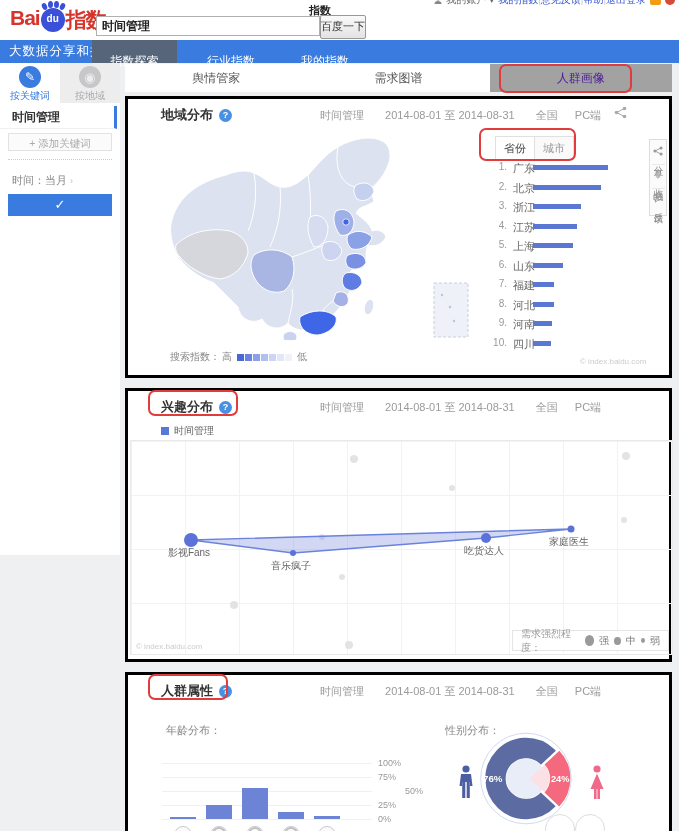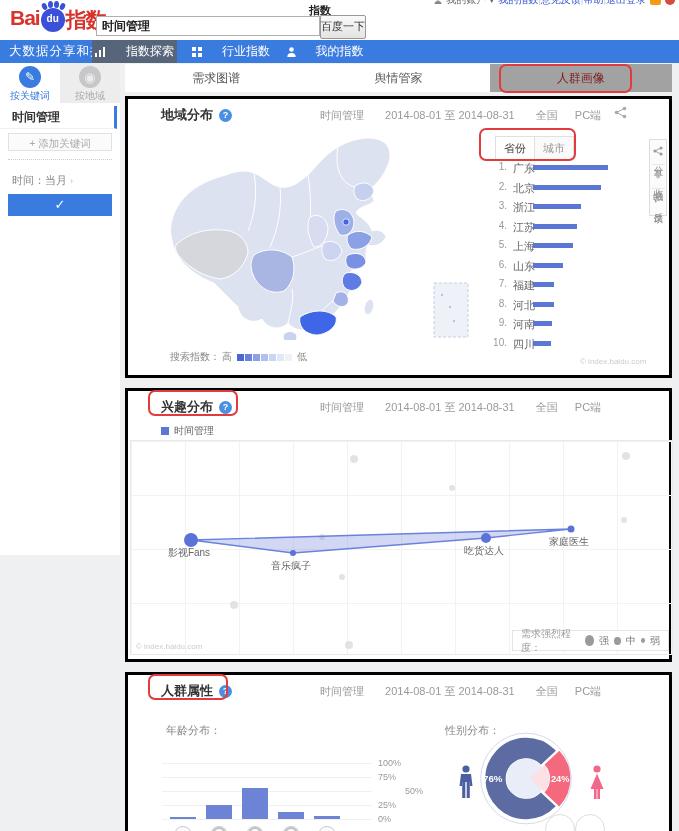--- a/index.html
+++ b/index.html
@@ -23,21 +23,21 @@
         border:1px solid #989898;border-radius:2px;font-size:11px;color:#333;text-align:center;line-height:21px;cursor:pointer;}
   .account{position:absolute;right:4px;top:-7px;height:14px;font-size:10px;color:#666;white-space:nowrap;display:flex;align-items:center;gap:4px;}
   .account .lnk{color:#3355cc;cursor:pointer;}
   .account .sep{color:#ccc;}
   .mini-ic1{display:inline-block;width:11px;height:9px;background:#f39b12;border-radius:2px;}
   .mini-ic2{display:inline-block;width:10px;height:10px;background:#d84b3a;border-radius:50%;}
   
   .navbar{position:absolute;left:0;top:40px;width:679px;height:23px;background:#3a7bdf;color:#fff;}
   .nb-brand{position:absolute;left:9px;top:0;line-height:23px;font-size:12.5px;letter-spacing:1px;}
   .nb-tab{position:absolute;top:0;height:23px;line-height:23px;font-size:12px;text-align:center;cursor:pointer;
-          display:flex;align-items:center;justify-content:center;gap:20px;}
+          display:flex;align-items:center;justify-content:center;gap:20px;flex-direction:column;}
   .nb-tab svg{display:block;}
   .nb-active{background:#57657a;}
   
   .sidebar{position:absolute;left:0;top:63px;width:120px;height:492px;background:#fff;}
   .sb-tab{position:absolute;top:0;width:60px;height:40px;text-align:center;cursor:pointer;}
   .sb-tab .circ{margin:3px auto 1px auto;width:22px;height:22px;border-radius:50%;display:flex;align-items:center;justify-content:center;}
   .sb-tab .lbl{font-size:10px;}
   .sb-kw-active .circ{background:#3a7bdf;color:#fff;font-size:12px;}
   .sb-kw-active .lbl{color:#3a7bdf;}
   .sb-geo{background:#ededee;}
@@ -48,21 +48,21 @@
   .kw-add{position:absolute;left:8px;top:70px;width:104px;height:18px;border:1px solid #e2e2e2;background:#fbfbfb;
           color:#aaa;font-size:10.5px;text-align:center;line-height:18px;cursor:pointer;box-sizing:border-box;}
   .kw-dots{position:absolute;left:8px;top:96px;width:104px;border-top:1px dotted #ccc;}
   .time-row{position:absolute;left:12px;top:110px;font-size:11px;color:#888;cursor:pointer;}
   .time-car{color:#bbb;font-size:9px;}
   .go-btn{position:absolute;left:8px;top:131px;width:104px;height:22px;background:#3a7bdf;color:#fff;
           text-align:center;line-height:22px;font-size:13px;cursor:pointer;}
   
   .ctabs{position:absolute;left:125px;top:64px;width:547px;height:28px;background:#fff;display:flex;}
   .ctab{flex:1;text-align:center;line-height:28px;font-size:12px;color:#555;cursor:pointer;}
-  .ctab-active{background:#a2a2a2;color:#7f1d1d;}
+  .ctab-active{background:#a2a2a2;color:#4c1d95;}
   
   .panel{position:absolute;left:125px;width:547px;background:#fff;border:3px solid #000000;box-sizing:border-box;}
   .p1{top:96px;height:282px;} .p2{top:388px;height:274px;} .p3{top:672px;height:160px;border-bottom:none;}
   .p-title{position:absolute;font-size:13px;font-weight:bold;color:#333;}
   .qmark{display:inline-block;width:13px;height:13px;border-radius:50%;background:#4a90e2;color:#fff;
          font-size:9px;font-weight:bold;text-align:center;line-height:13px;vertical-align:1px;margin-left:6px;cursor:pointer;}
   .p-meta{position:absolute;font-size:11px;color:#9a9a9a;}
   .share-ic{position:absolute;cursor:pointer;}
   
   .map-legend{position:absolute;font-size:10px;color:#888;display:flex;align-items:center;gap:2px;}
@@ -176,22 +176,22 @@
     <div class="kw-add">+ 添加关键词</div>
     <div class="kw-dots"></div>
     <div class="time-row">
       <span>时间：当月</span>
       <span class="time-car">›</span>
     </div>
     <div class="go-btn">✓</div>
   </div>
 
   <div class="ctabs">
+    <div class="ctab">舆情管家</div>
     <div class="ctab">需求图谱</div>
-    <div class="ctab">舆情管家</div>
     <div class="ctab ctab-active">人群画像</div>
   </div>
 
   <div class="panel p1">
     <div class="p-title" style="left:33px;top:7px;">
       <span>地域分布</span><span class="qmark">?</span>
     </div>
     <div class="p-meta" style="left:192px;top:9px;">
       <span style="margin-right:18px;">时间管理</span>
       <span style="margin-right:18px;">2014-08-01 至 2014-08-31</span>

